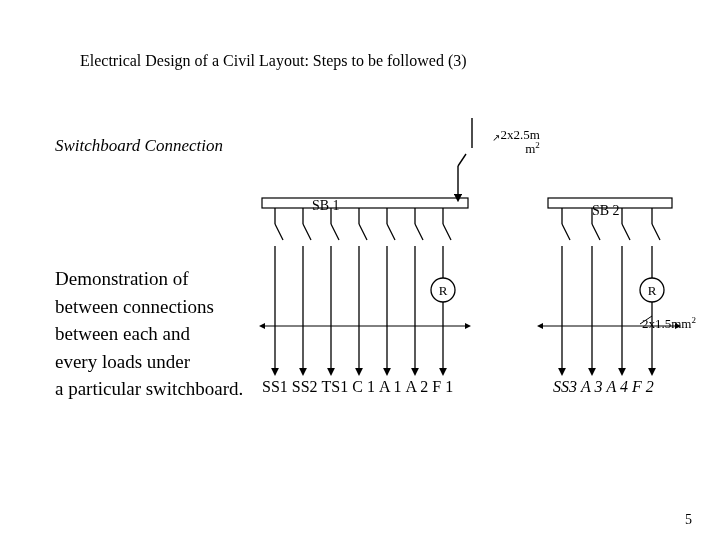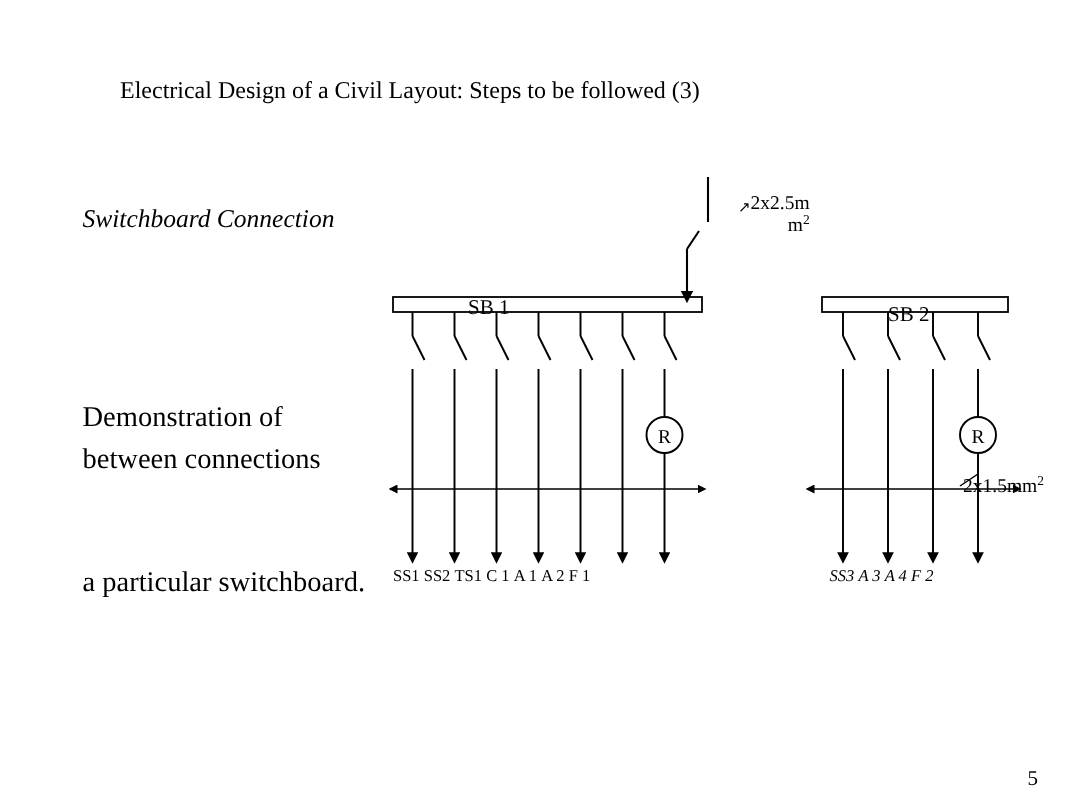--- a/index.html
+++ b/index.html
@@ -63,21 +63,21 @@
     text-align: right;
   }
   .top-anno .arrow {
     display: inline-block;
     transform: translateY(2px);
     font-size: 10px;
   }
   .feeder-labels {
     position: absolute;
     top: 378px;
-    font-size: 11px;
+    font-size: 16px;
   }
   .right-anno {
     position: absolute;
     top: 315px;
     left: 642px;
     font-size: 13px;
   }
   sup { font-size: 9px; vertical-align: super; }
 </style>
 </head>
@@ -85,22 +85,22 @@
 
 <div class="title">Electrical Design of a Civil Layout: Steps to be followed (3)</div>
 
 <div class="subtitle">
   <span>Switchboard Connection</span><br>
 </div>
 
 <div class="desc">
   <span>Demonstration of</span><br>
   <span>between connections</span><br>
-  <br>
-  <br>
+  <span>between each and</span><br>
+  <span>every loads under</span><br>
   <span>a particular switchboard.</span>
 </div>
 
 <div class="page-num">5</div>
 
 <div class="sb-label" style="left:312px; top:186px;margin-top:12px;">SB 1</div>
 <div class="sb-label" style="left:592px; top:203px;">SB 2</div>
 
 <div class="top-anno">
   <span class="arrow">↗</span><span>2x2.5m</span><br>

